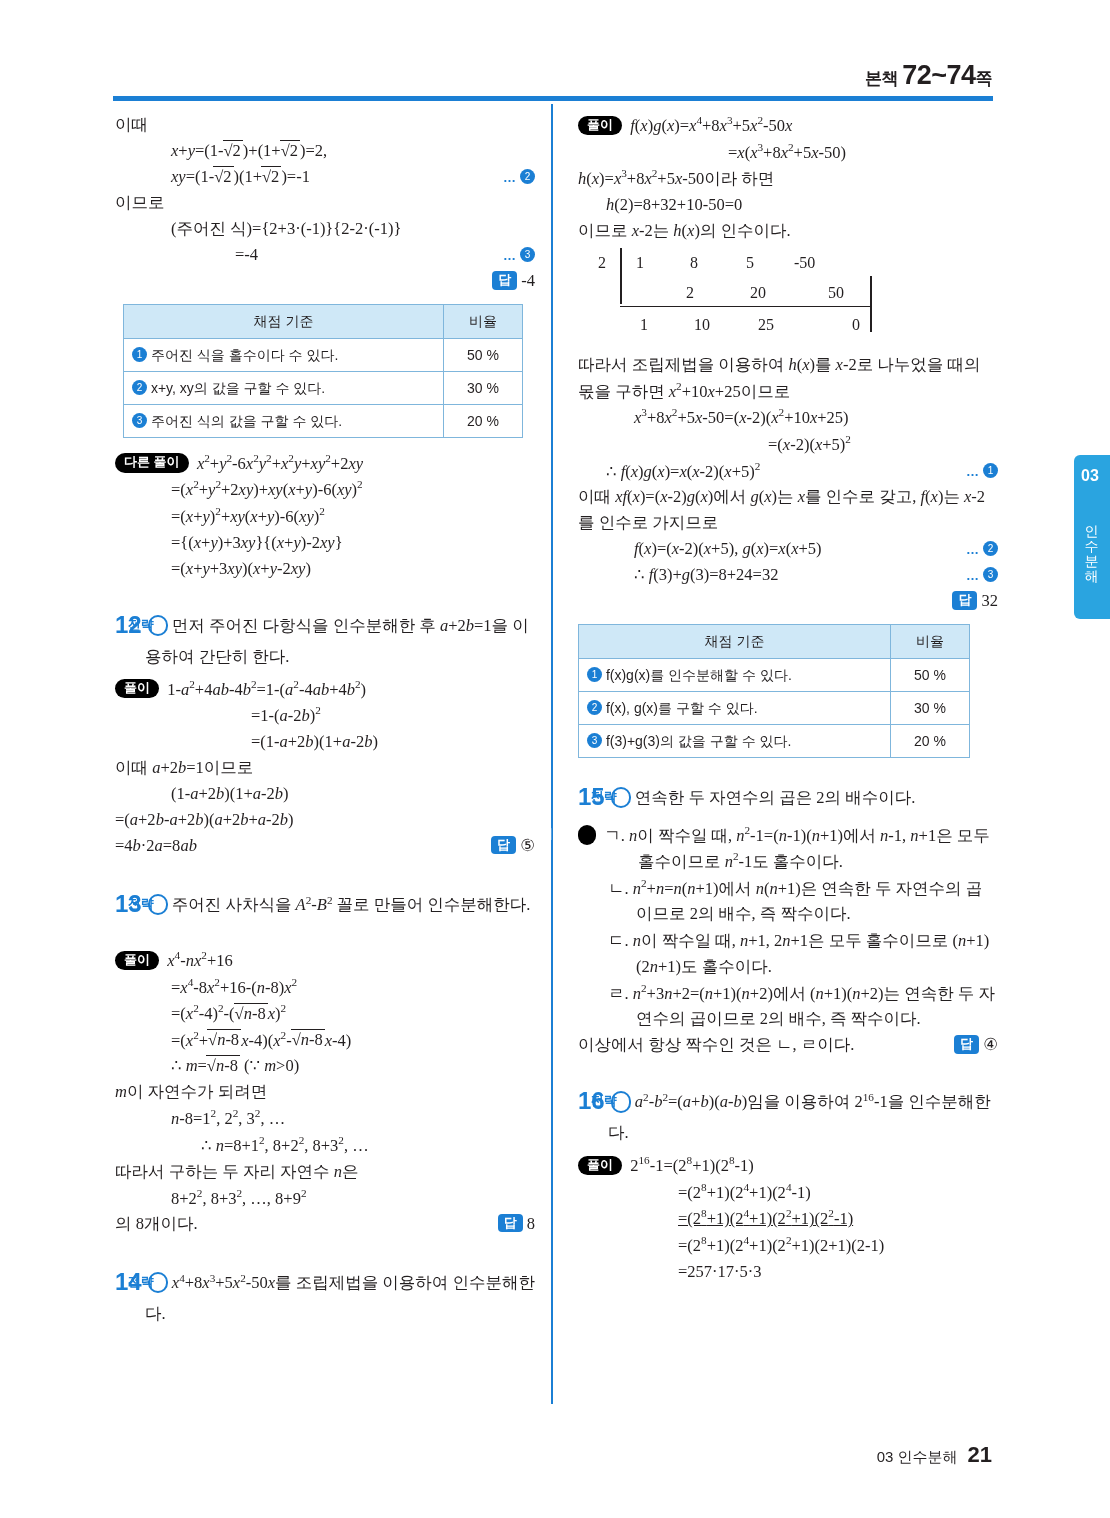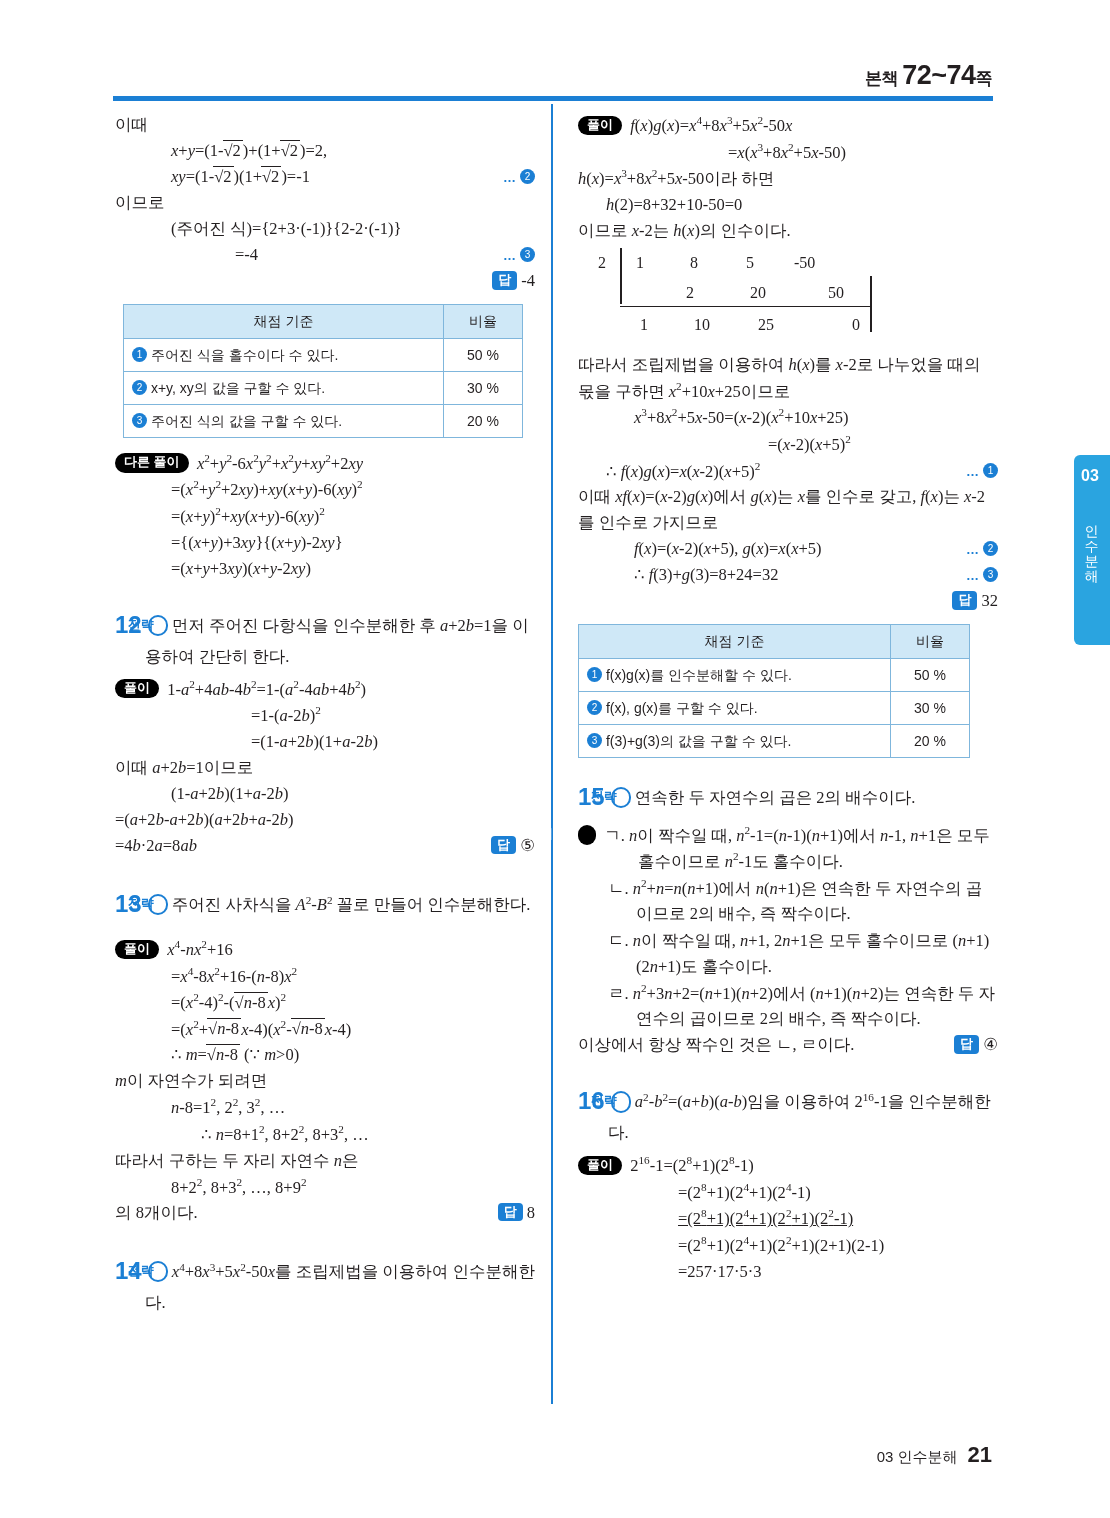--- a/index.html
+++ b/index.html
@@ -18,21 +18,21 @@
   .hdr .big{font-size:27px;}
   .rule{position:absolute;left:113px;top:96px;width:880px;height:5px;background:#1b7fd4;}
 
   
   .col{position:absolute;top:112px;width:420px;font-size:16.5px;line-height:1.58;}
   .colL{left:115px;}
   .colR{left:578px;}
   .divider{position:absolute;left:551px;top:104px;width:2px;height:1300px;background:#1b7fd4;}
 
   
-  .sidetab{position:absolute;right:0;top:455px;width:36px;height:190px;background:#2aa4e0;border-radius:6px 0 0 6px;color:#fff;}
+  .sidetab{position:absolute;right:0;top:455px;width:36px;height:164px;background:#2aa4e0;border-radius:6px 0 0 6px;color:#fff;}
   .sidetab .num{position:absolute;top:12px;left:7px;font-family:"Liberation Sans",sans-serif;font-weight:bold;font-size:16px;}
   .sidetab .lbl{position:absolute;top:60px;left:9px;font-family:"Liberation Sans",sans-serif;font-size:14px;writing-mode:vertical-rl;letter-spacing:1px;}
 
   
   .foot{position:absolute;right:118px;bottom:50px;font-family:"Liberation Sans",sans-serif;font-size:15px;}
   .foot .pg{font-size:22px;font-weight:bold;margin-left:10px;}
 
   
   .ln{white-space:nowrap;}
   .indent1{padding-left:28px;}
@@ -141,21 +141,21 @@
       <div class="ln">=(<i>a</i>+2<i>b</i>-<i>a</i>+2<i>b</i>)(<i>a</i>+2<i>b</i>+<i>a</i>-2<i>b</i>)</div>
       <div class="ln">=4<i>b</i>·2<i>a</i>=8<i>ab</i>
         <span style="float:right;"><span class="ansbox">답</span> ⑤</span></div>
     </div>
 
     <div style="margin-top:26px;clear:both;">
       <div class="hang2">
         <span class="qnum">13</span><span class="tag white">전략</span>
         <span> 주어진 사차식을 <i>A</i><sup>2</sup>-<i>B</i><sup>2</sup> 꼴로 만들어 인수분해한다.</span>
       </div>
-      <div class="ln" style="margin-top:13px;"><span class="tag">풀이</span>&nbsp;&nbsp;<i>x</i><sup>4</sup>-<i>nx</i><sup>2</sup>+16</div>
+      <div class="ln" style="margin-top:24px;"><span class="tag">풀이</span>&nbsp;&nbsp;<i>x</i><sup>4</sup>-<i>nx</i><sup>2</sup>+16</div>
       <div class="ln indent2">=<i>x</i><sup>4</sup>-8<i>x</i><sup>2</sup>+16-(<i>n</i>-8)<i>x</i><sup>2</sup></div>
       <div class="ln indent2">=(<i>x</i><sup>2</sup>-4)<sup>2</sup>-(<span class="sqrt">√<i>n</i>-8</span><i>x</i>)<sup>2</sup></div>
       <div class="ln indent2">=(<i>x</i><sup>2</sup>+<span class="sqrt">√<i>n</i>-8</span><i>x</i>-4)(<i>x</i><sup>2</sup>-<span class="sqrt">√<i>n</i>-8</span><i>x</i>-4)</div>
       <div class="ln indent2">∴ <i>m</i>=<span class="sqrt">√<i>n</i>-8</span> (∵ <i>m</i>&gt;0)</div>
       <div class="ln"><i>m</i>이 자연수가 되려면</div>
       <div class="ln indent2"><i>n</i>-8=1<sup>2</sup>, 2<sup>2</sup>, 3<sup>2</sup>, …</div>
       <div class="ln indent3">∴ <i>n</i>=8+1<sup>2</sup>, 8+2<sup>2</sup>, 8+3<sup>2</sup>, …</div>
       <div class="ln">따라서 구하는 두 자리 자연수 <i>n</i>은</div>
       <div class="ln indent2">8+2<sup>2</sup>, 8+3<sup>2</sup>, …, 8+9<sup>2</sup></div>
       <div class="ln">의 8개이다.

